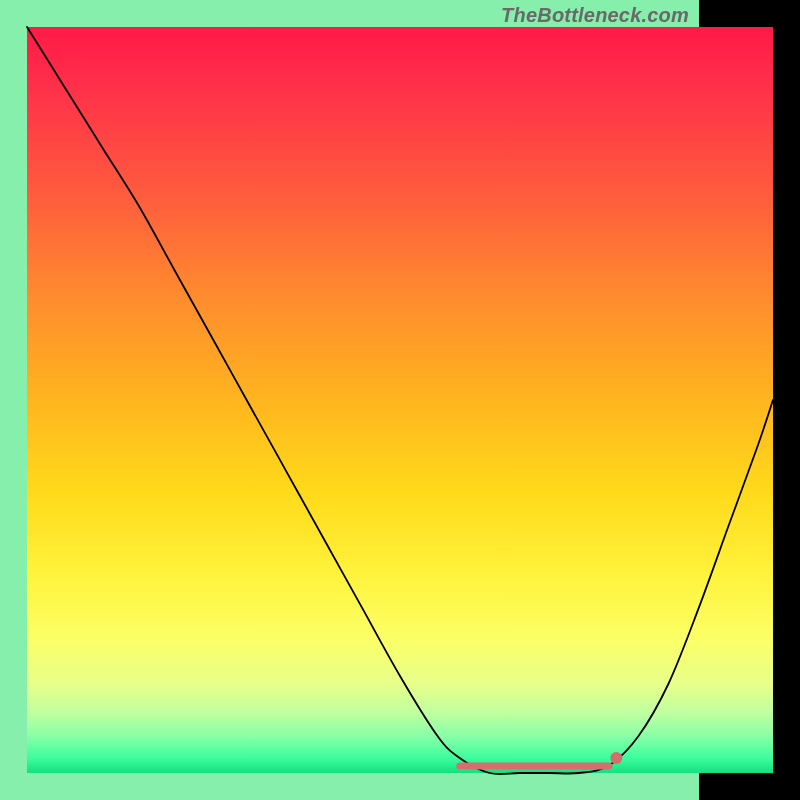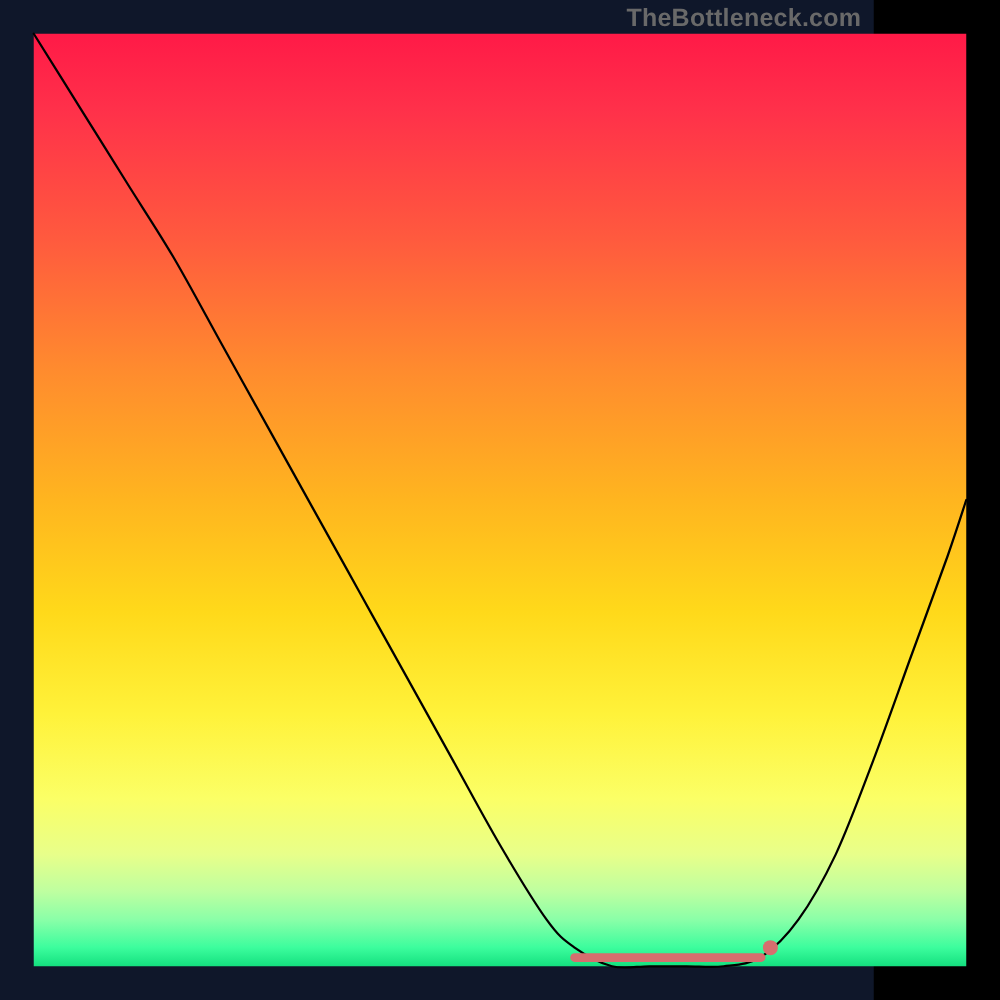--- a/index.html
+++ b/index.html
@@ -7,21 +7,22 @@
     padding: 0;
     width: 800px;
     height: 800px;
     background: #000;
     overflow: hidden;
   }
   .frame {
     position: relative;
     width: 699px;
     height: 800px;
-    background: #0f172a;
+    background: #86efac;
+    font-style: italic;
   }
   .attribution {
     position: absolute;
     top: 4px;
     right: 10px;
     font-family: Arial, Helvetica, sans-serif;
     font-size: 20px;
     font-weight: bold;
     color: #696969;
     letter-spacing: 0.2px;

